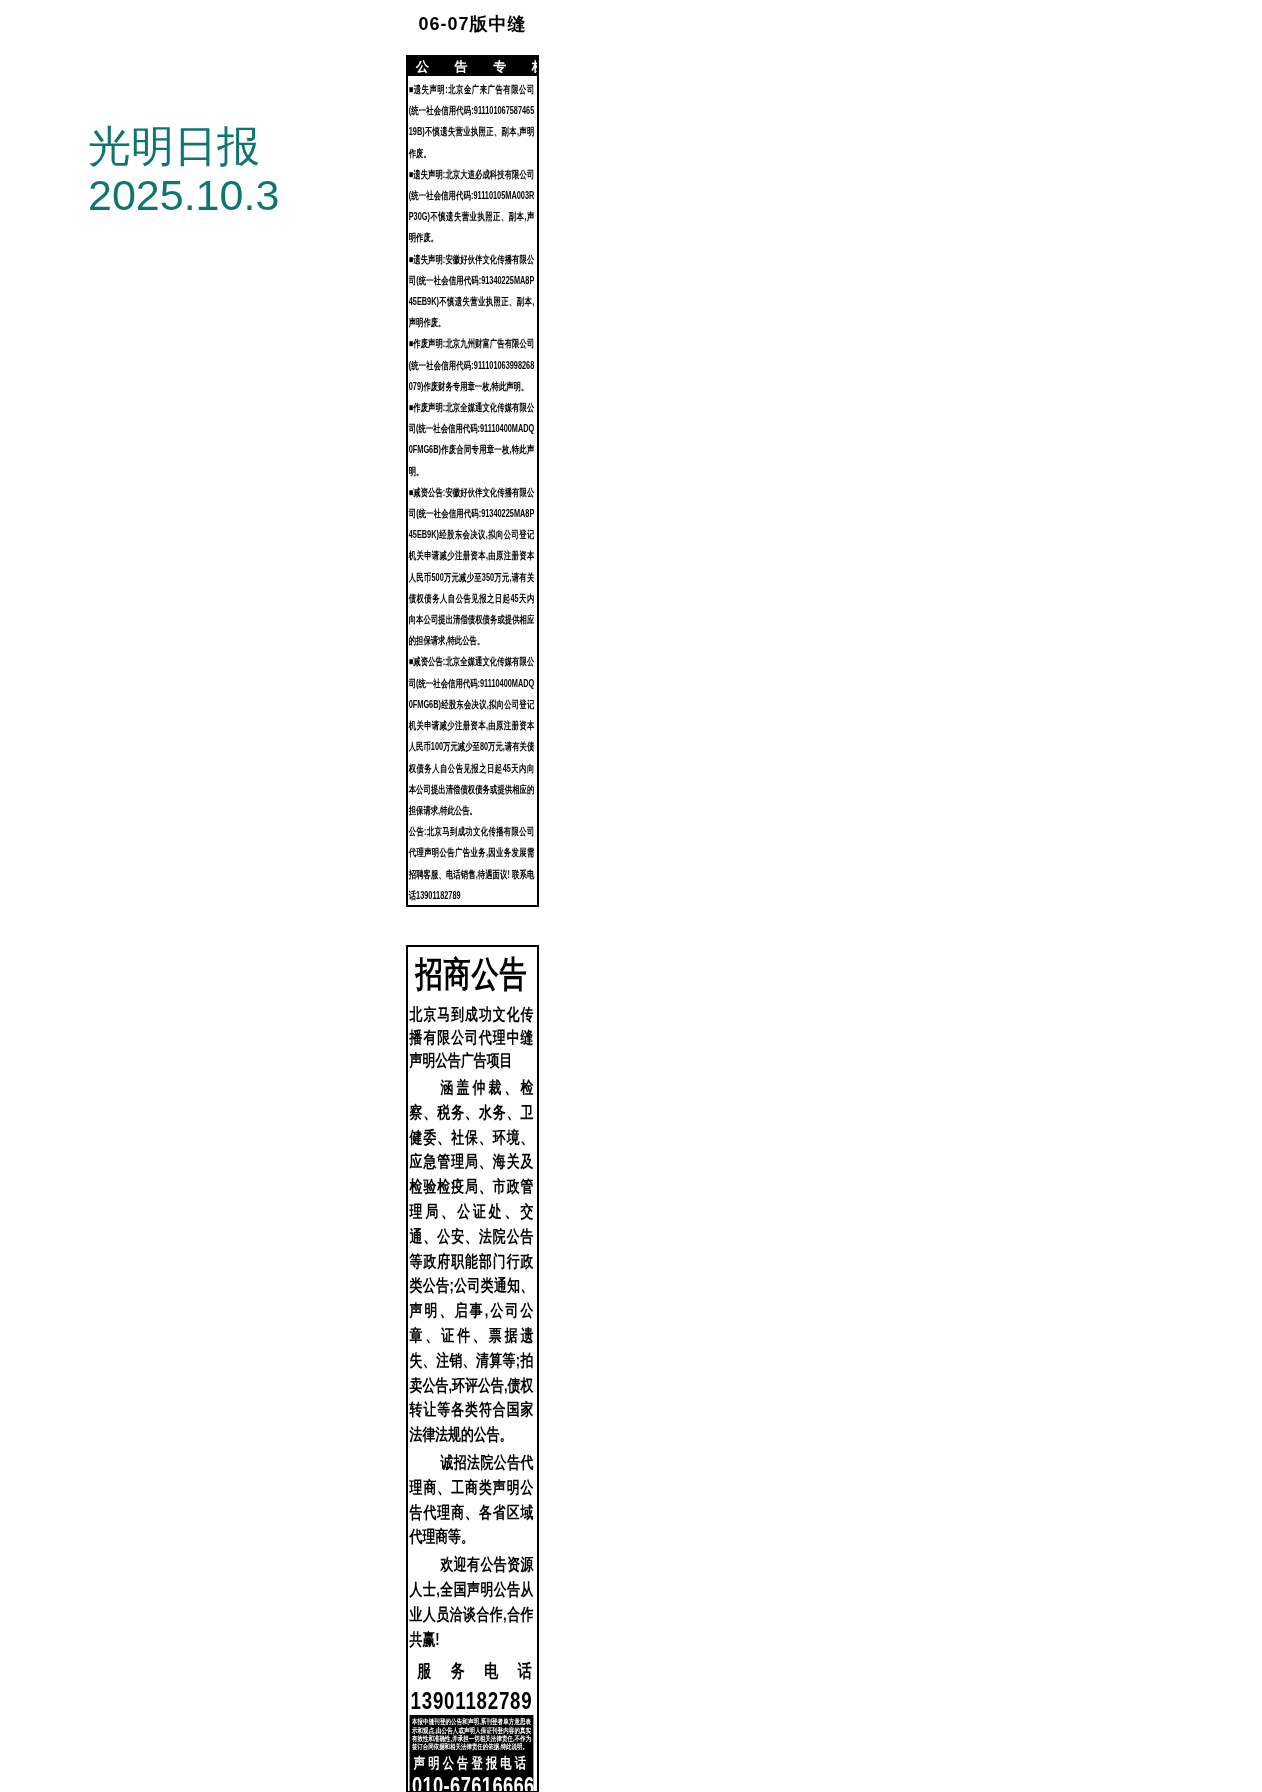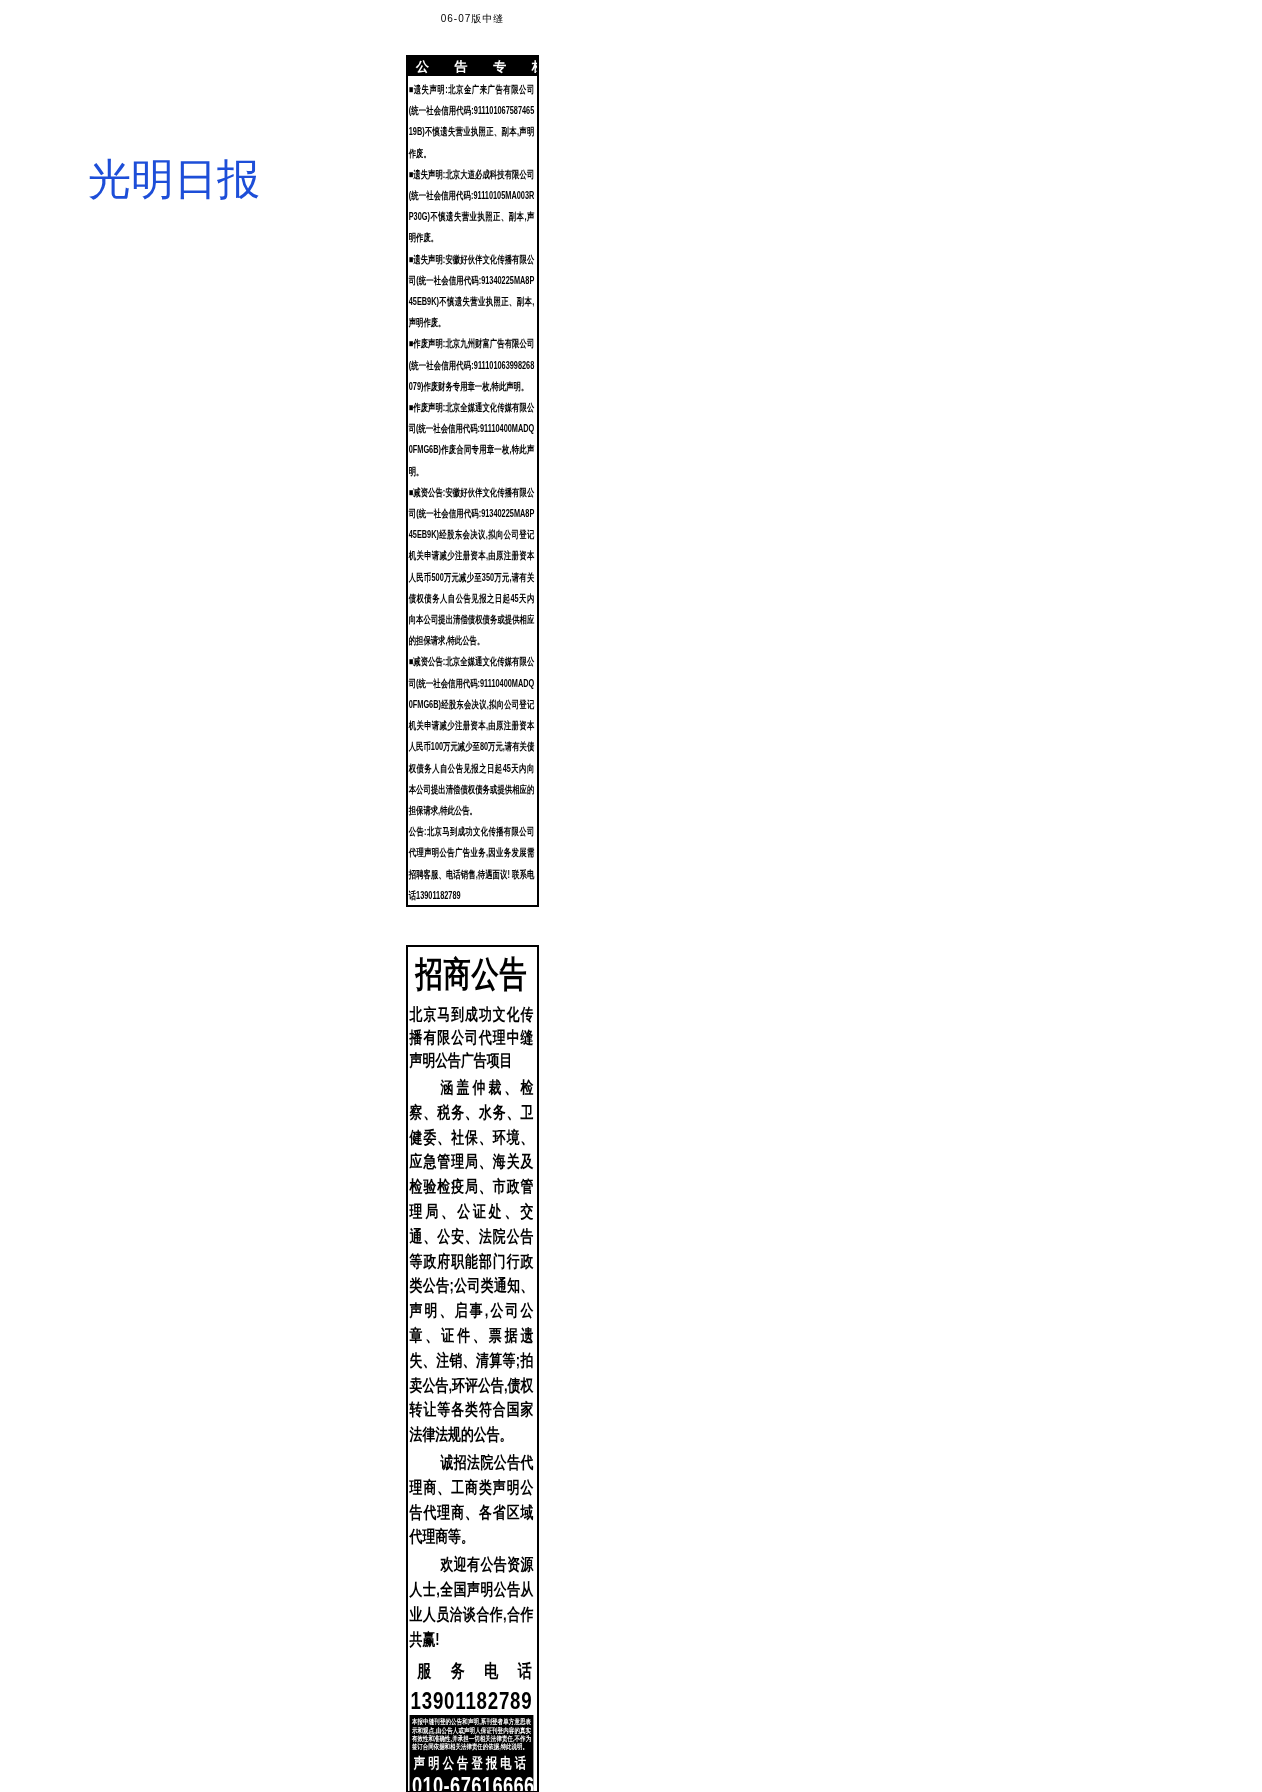--- a/index.html
+++ b/index.html
@@ -5,26 +5,26 @@
   html,body{margin:0;padding:0;}
   body{
     width:1262px;height:1792px;position:relative;
     background:#ffffff;color:#000;
     font-family:"Liberation Sans","DejaVu Sans",sans-serif;
     overflow:hidden;
   }
   
   .top-label{
     position:absolute;top:12px;left:406px;width:133px;
-    text-align:center;font-size:10px;font-weight:400;letter-spacing:1px;
+    text-align:center;font-size:18px;font-weight:700;letter-spacing:1px;
   }
   
   .masthead{
     position:absolute;top:122px;left:88px;
-    font-size:43px;line-height:49px;color:#1d4ed8;margin-top:33px;
+    font-size:43px;line-height:49px;color:#0f766e;
   }
   
   .colbox{
     position:absolute;left:406px;width:133px;
     border:2px solid #000;box-sizing:border-box;background:#fff;overflow:hidden;
   }
   .box1{top:55px;height:852px;}
   .box2{top:945px;height:848px;}
   
   .notice-header{
@@ -85,20 +85,21 @@
     letter-spacing:0.5px;white-space:nowrap;
   }
 </style>
 </head>
 <body>
 
 <div class="top-label">06-07版中缝</div>
 
 <div class="masthead">
   <div>光明日报</div>
+  <div>2025.10.3</div>
 </div>
 
 <div class="colbox box1">
   <div class="notice-header">公 告 专 栏</div>
   <div class="condense1">
     <p>■遗失声明:北京金广来广告有限公司(统一社会信用代码:91110106758746519B)不慎遗失营业执照正、副本,声明作废。</p>
     <p>■遗失声明:北京大道必成科技有限公司(统一社会信用代码:91110105MA003RP30G)不慎遗失营业执照正、副本,声明作废。</p>
     <p>■遗失声明:安徽好伙伴文化传播有限公司(统一社会信用代码:91340225MA8P45EB9K)不慎遗失营业执照正、副本,声明作废。</p>
     <p>■作废声明:北京九州财富广告有限公司(统一社会信用代码:911101063998268079)作废财务专用章一枚,特此声明。</p>
     <p>■作废声明:北京全媒通文化传媒有限公司(统一社会信用代码:91110400MADQ0FMG6B)作废合同专用章一枚,特此声明。</p>

